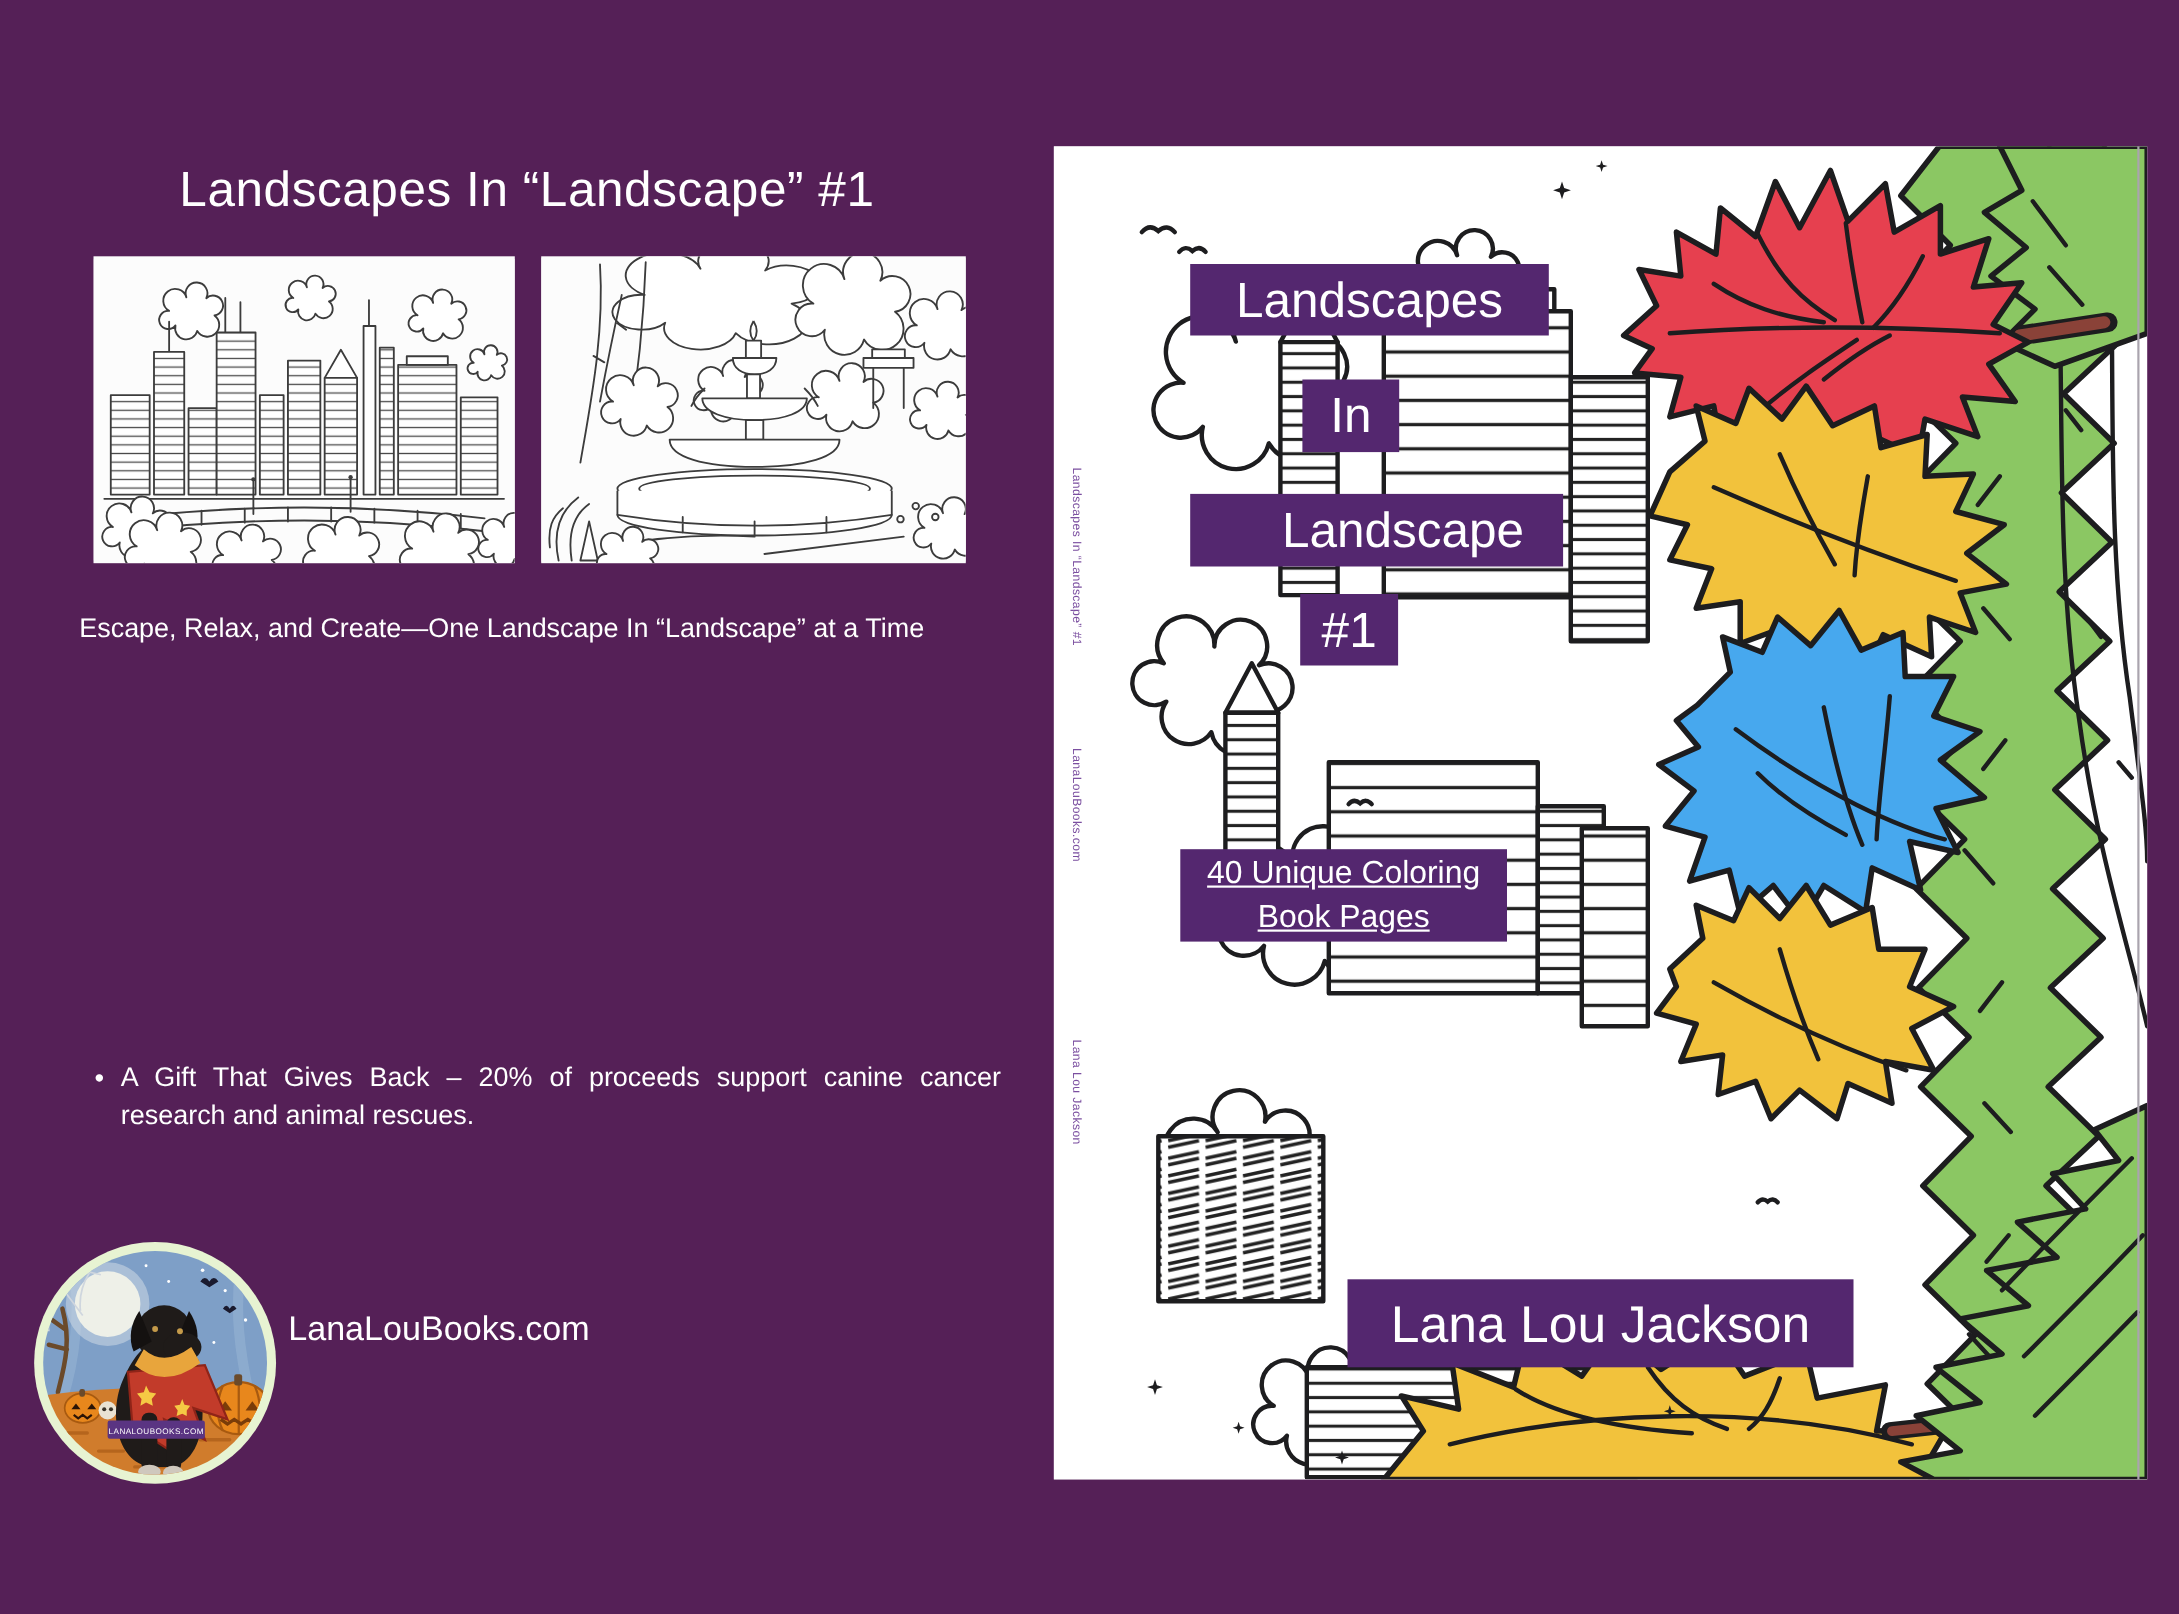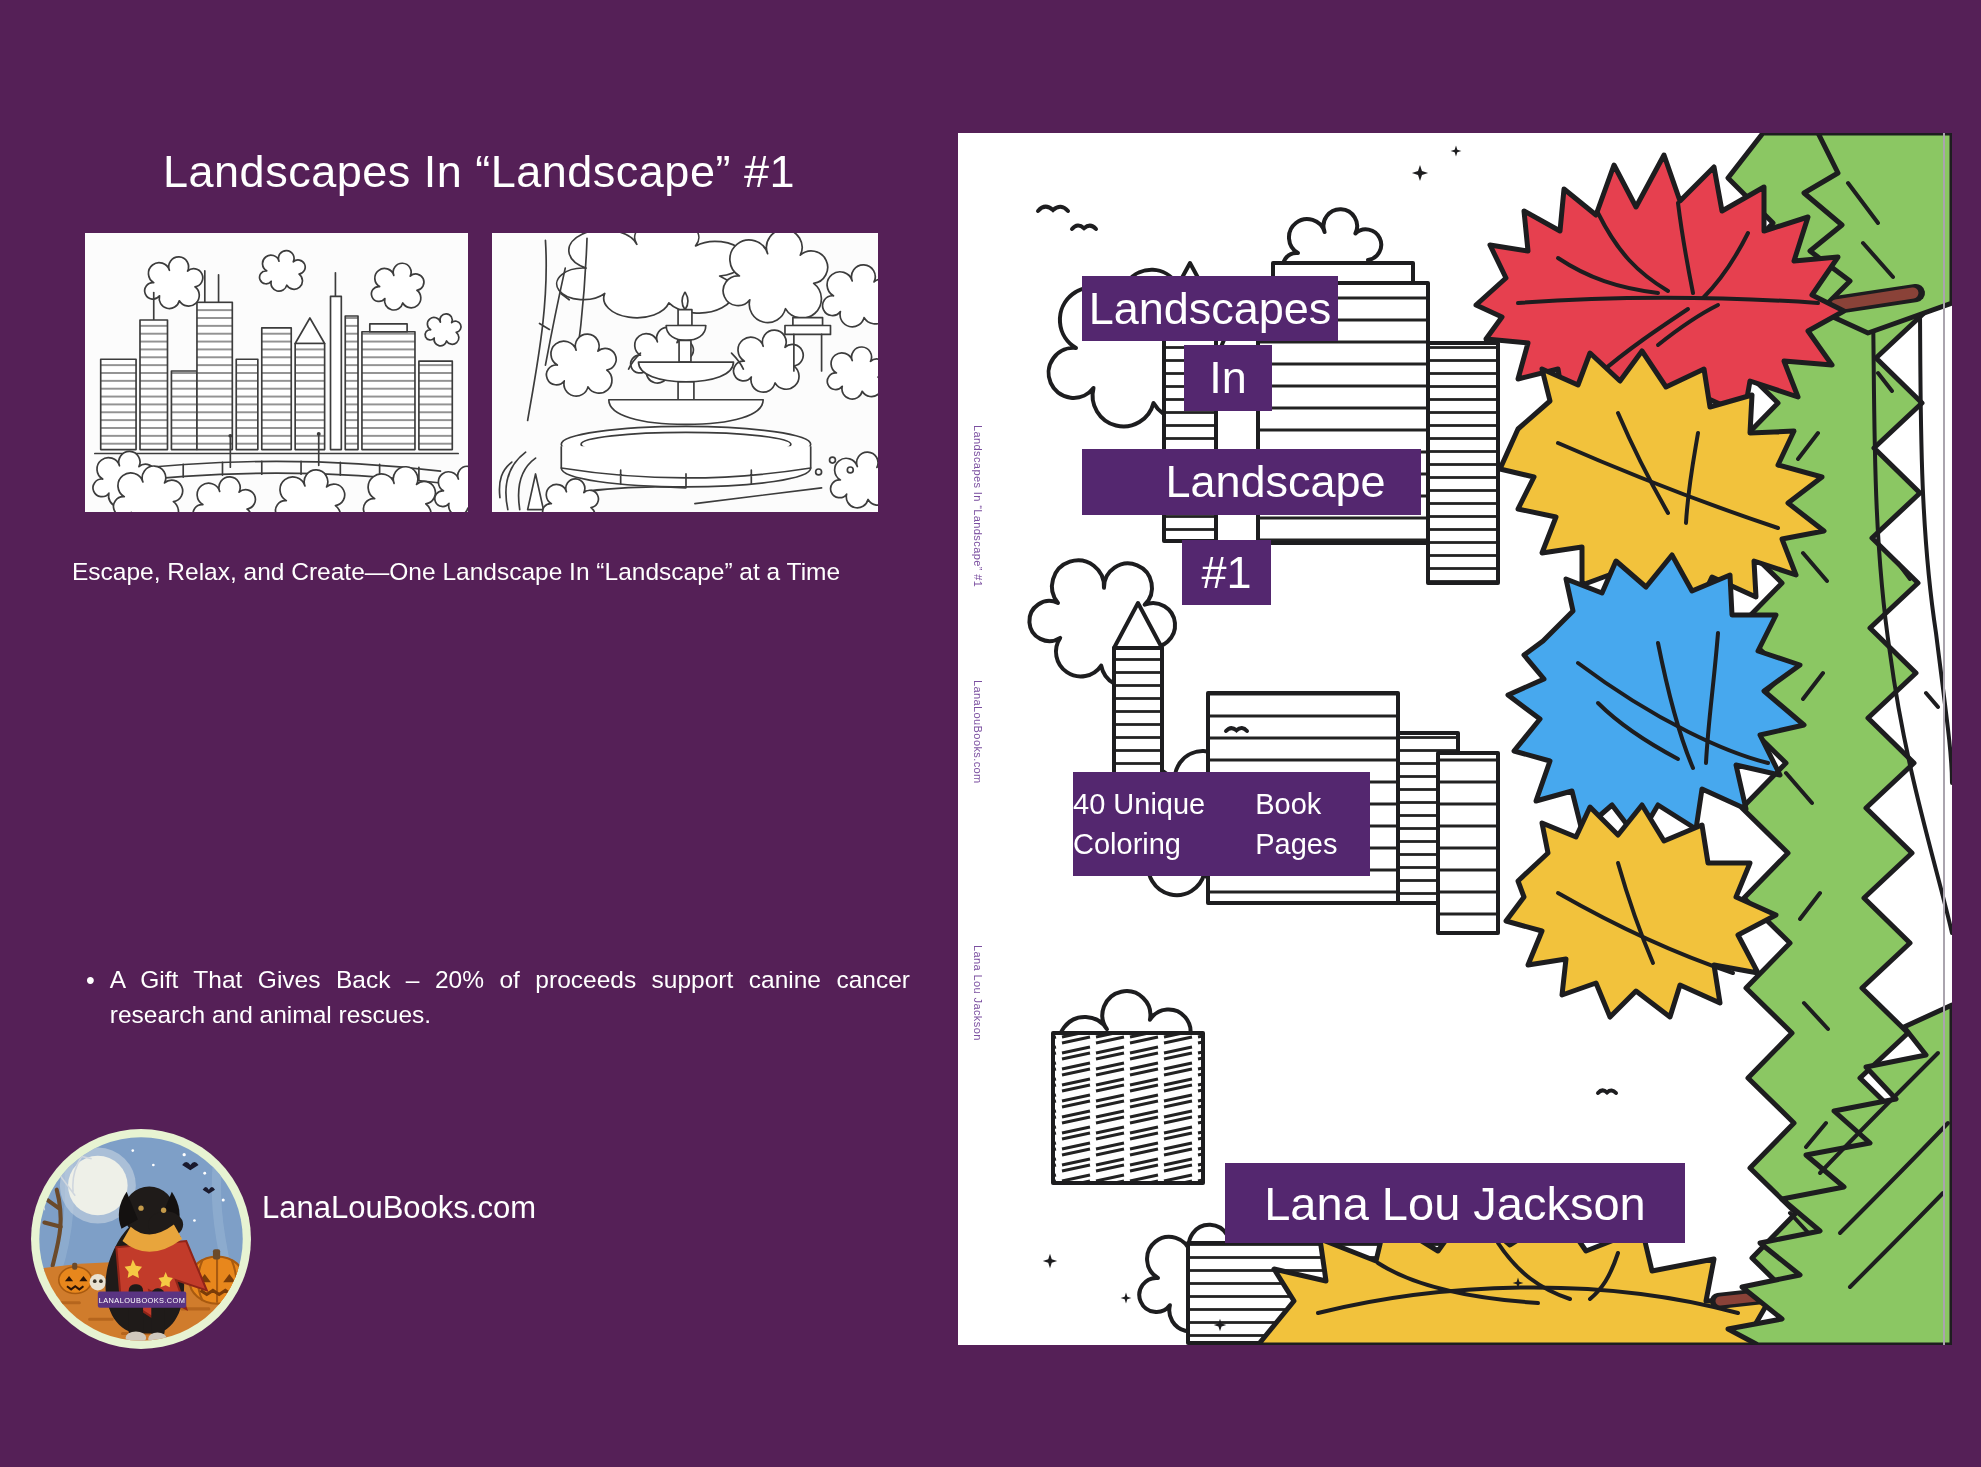--- a/index.html
+++ b/index.html
@@ -62,27 +62,27 @@
   }
   .spine-title{top:292px;}
   .spine-site{top:547px;}
   .spine-author{top:812px;}
 
   .tbox{
     position:absolute;background:var(--box-purple,#54276f);color:#fff;
     display:flex;align-items:center;justify-content:center;
     font-weight:400;
   }
-  .tw0{left:124px;top:107px;width:256px;height:65px;font-size:45px;margin-top:36px;}
+  .tw0{left:124px;top:107px;width:326px;height:65px;font-size:45px;}
   .tw1{left:226px;top:212px;width:88px;height:66px;font-size:45px;}
   .tw2{left:124px;top:316px;width:291px;height:66px;font-size:45px;padding-left:48px;}
   .tw3{left:224px;top:407px;width:89px;height:65px;font-size:45px;}
   .subtitle-box{
-    left:115px;top:639px;width:297px;height:104px;
-    flex-direction:row;font-size:29px;line-height:40px;
+    left:115px;top:639px;width:297px;height:84px;
+    flex-direction:column;font-size:29px;line-height:40px;text-decoration:underline;
   }
   .author-box{left:267px;top:1030px;width:460px;height:80px;font-size:47px;}
 
   
   .art-shape{fill:#fff;stroke:var(--ink,#1d1d1f);stroke-width:4;stroke-linejoin:round;}
   .art-line{fill:none;stroke:var(--ink,#1d1d1f);stroke-width:4;stroke-linecap:round;stroke-linejoin:round;}
   .leaf{stroke:var(--ink,#1d1d1f);stroke-width:5;stroke-linejoin:round;}
   .f-red{fill:var(--leaf-red,#e6404f);}
   .f-yellow{fill:var(--leaf-yellow,#f2c23c);}
   .f-blue{fill:var(--leaf-blue,#47a8ee);}

